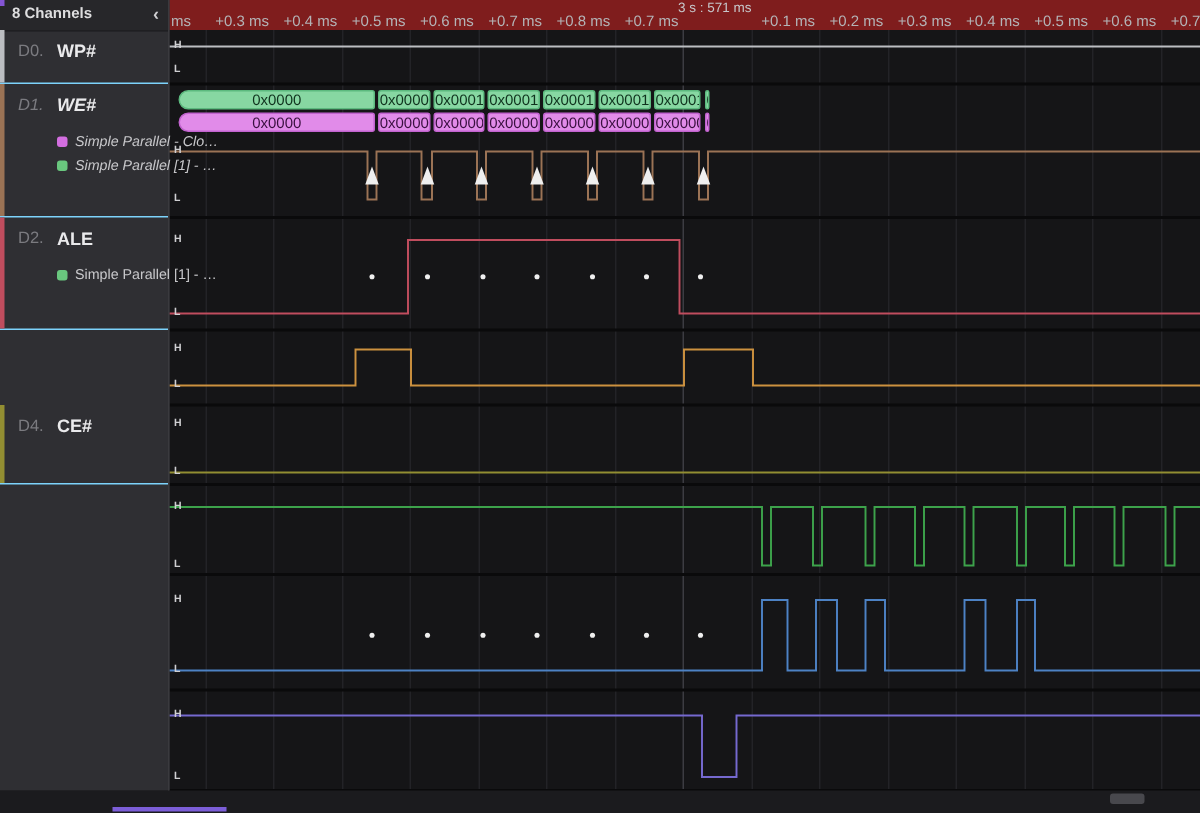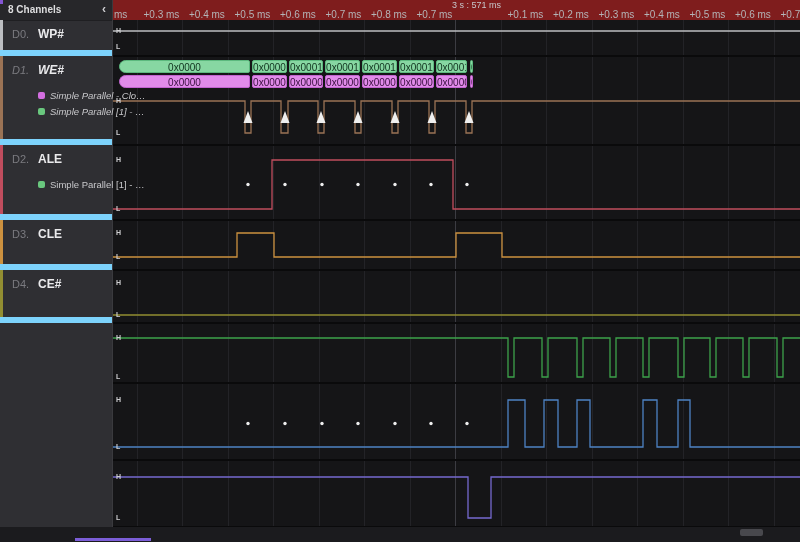--- a/index.html
+++ b/index.html
@@ -23,21 +23,21 @@
   .bubble.green{background:#87d7a2;border:1px solid #5cb97e;color:#10331e;}
   .bubble.magenta{background:#e18be9;border:1px solid #c263cf;color:#3a1040;}
   .bubble.capL{border-top-left-radius:7px;border-bottom-left-radius:7px;}
   
   #sidebar{position:absolute;left:0;top:0;width:112px;height:527px;background:#2f2f33;
            border-right:1px solid #3a3a3e;z-index:5;}
   #sidebar-header{position:absolute;left:0;top:0;width:112px;height:20px;background:#27272a;
                   border-bottom:1px solid #1f1f22;}
   #sidebar-title{position:absolute;left:8px;top:4px;font-size:10px;font-weight:bold;color:#dededf;}
   #collapse-btn{position:absolute;right:6px;top:2px;font-size:12px;font-weight:bold;color:#cfcfd2;cursor:pointer;}
-  .ch-row{position:absolute;left:0;width:112px;border-bottom:6px solid #7dd3fc;box-sizing:border-box;}
+  .ch-row{position:absolute;left:0;width:112px;border-bottom:1px solid #7dd3fc;box-sizing:border-box;}
   .ch-strip{position:absolute;left:0;top:0;width:3px;height:100%;}
   .ch-num{position:absolute;left:12px;top:8px;font-size:11px;color:#7b7b80;}
   .ch-name{position:absolute;left:38px;top:7px;font-size:12px;font-weight:bold;color:#eaeaec;}
   .an-item{position:absolute;left:38px;height:12px;white-space:nowrap;}
   .an-swatch{display:inline-block;width:7px;height:7px;border-radius:2px;vertical-align:middle;margin-right:5px;}
   .an-label{font-size:9.5px;color:#c8c8cb;vertical-align:middle;}
   
   #hbar{position:absolute;left:0;top:527px;width:800px;height:15px;background:#1b1b1e;}
   #hbar-thumb{position:absolute;left:740px;top:2px;width:23px;height:7px;background:#48484d;border-radius:2px;}
   #pan-indicator{position:absolute;left:75px;top:11px;width:76px;height:3px;background:#7c5ed8;}
@@ -173,25 +173,20 @@
         <span class="ch-name">WE#</span>
         <div class="an-item" style="top: 30px;"><span class="an-swatch" style="background: rgb(211, 110, 224);"></span><span class="an-label">Simple Parallel - Clo…</span></div>
         <div class="an-item" style="top: 46px;"><span class="an-swatch" style="background: rgb(105, 199, 126);"></span><span class="an-label">Simple Parallel [1] - …</span></div>
       </div>
       <div class="ch-row" style="top: 145px; height: 75px;">
         <div class="ch-strip" style="background: rgb(192, 77, 94);"></div>
         <span class="ch-num">D2.</span>
         <span class="ch-name">ALE</span>
         <div class="an-item" style="top: 30px;"><span class="an-swatch" style="background: rgb(105, 199, 126);"></span><span class="an-label">Simple Parallel [1] - …</span></div>
       </div>
-      <div class="ch-row" style="top: 220px; height: 50px;">
-        <div class="ch-strip" style="background: rgb(204, 145, 63);"></div>
-        <span class="ch-num">D3.</span>
-        <span class="ch-name">CLE</span>
-      </div>
       <div class="ch-row" style="top: 270px; height: 53px;">
         <div class="ch-strip" style="background: rgb(146, 142, 50);"></div>
         <span class="ch-num">D4.</span>
         <span class="ch-name">CE#</span>
       </div>
     </div>
 
   <div id="hbar">
     <div id="hbar-thumb"></div>
     <div id="pan-indicator"></div>

